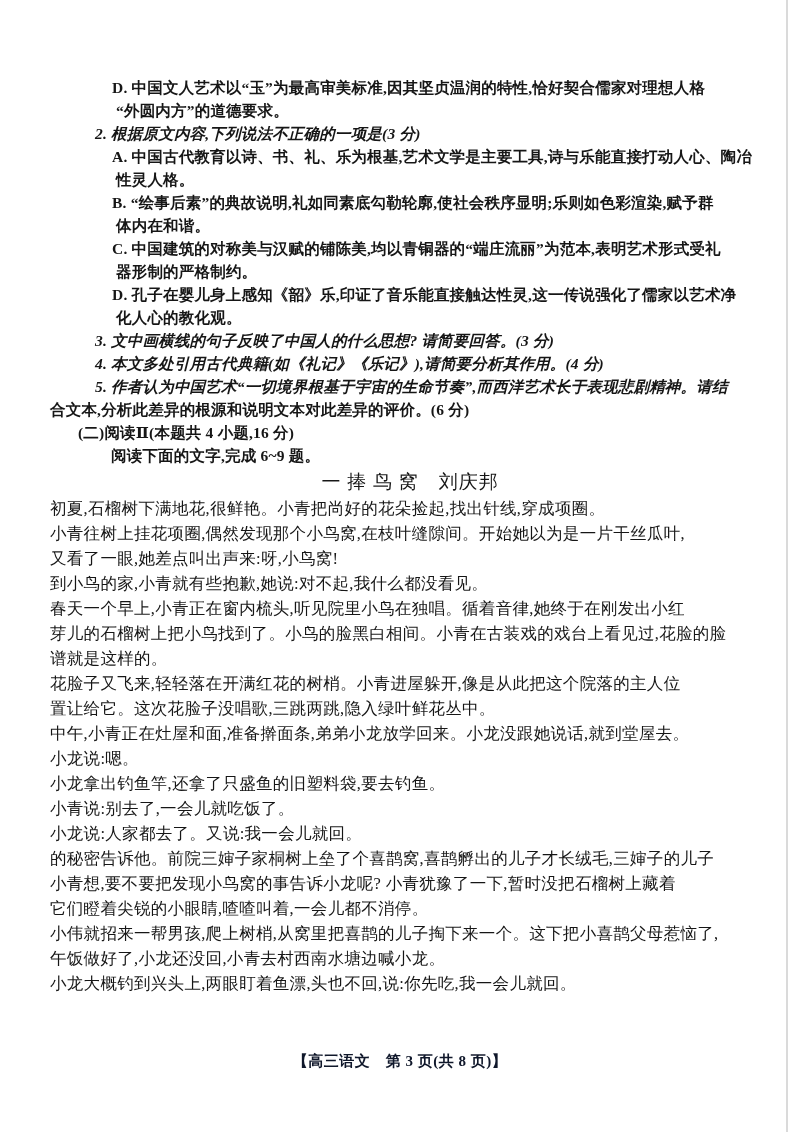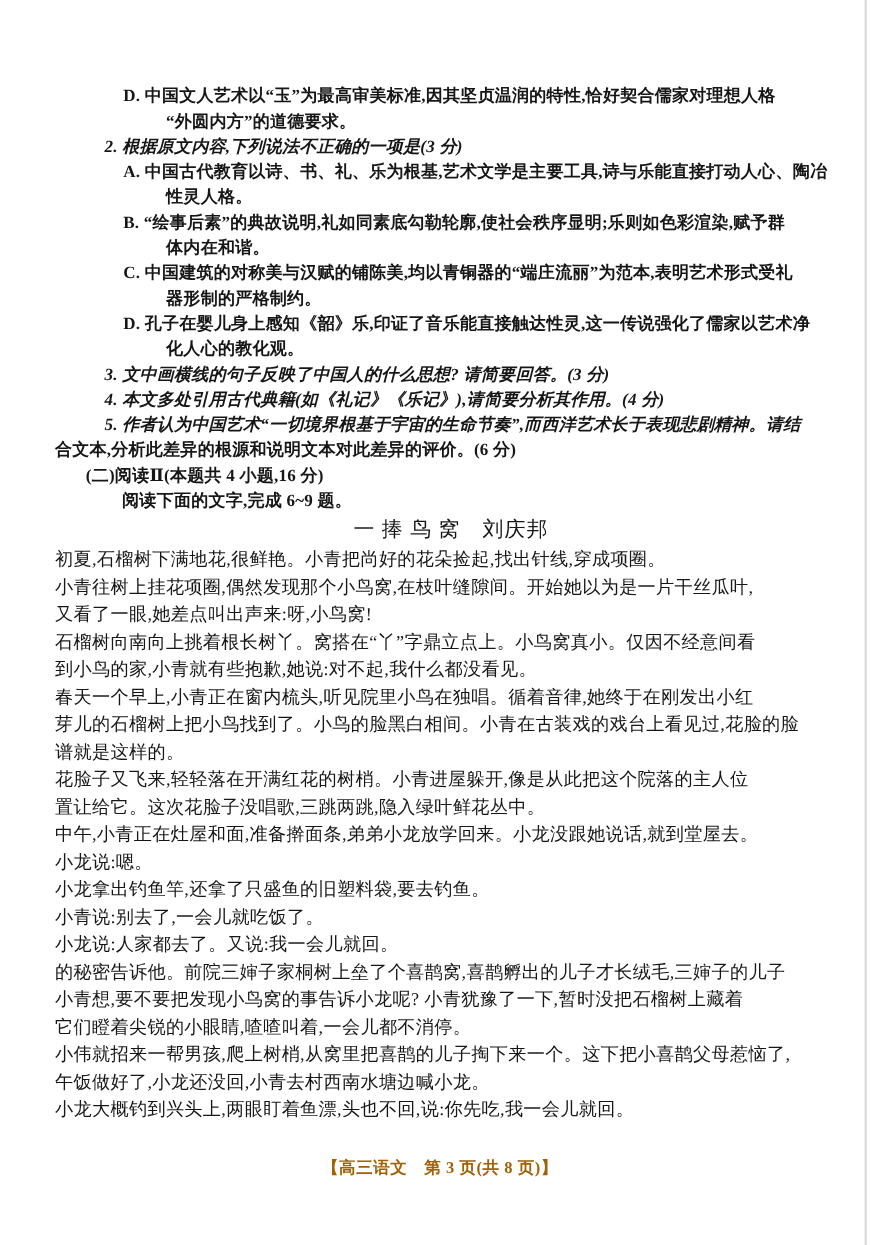--- a/index.html
+++ b/index.html
@@ -25,21 +25,21 @@
     color: #161616;
   }
   .line {
     white-space: pre;
     line-height: 23px;
     font-size: 15.5px;
     font-weight: bold;
     letter-spacing: 0.2px;
   }
   .line.option        { margin-left: 62px; }
-  .line.optionCont    { margin-left: 101px; }
+  .line.optionCont    { margin-left: 66px; }
   .line.question      { margin-left: 45px; font-style: italic; }
   .line.questionCont  { }
   .line.section       { margin-left: 28px; }
   .line.instruction   { margin-left: 45px; padding-left: 16px; }
   .line.title {
     margin-left: 0;
     text-align: center;
     line-height: 29px;
     font-size: 19px;
     font-weight: normal;
@@ -54,21 +54,21 @@
   .line.paraFirst { }
   .line.paraCont  { margin-left: 0; }
   .footer {
     position: absolute;
     top: 1052px;
     left: 0;
     width: 100%;
     text-align: center;
     font-size: 15px;
     font-weight: bold;
-    color: #a16207;
+    color: #0f172a;
     letter-spacing: 0.5px;
   }
   .scan-edge {
     position: absolute;
     top: 0;
     bottom: 0;
     left: 786px;
     width: 2px;
     background: #dadada;
   }
@@ -92,21 +92,20 @@
       <div class="line question">3. 文中画横线的句子反映了中国人的什么思想? 请简要回答。(3 分)</div>
       <div class="line question">4. 本文多处引用古代典籍(如《礼记》《乐记》),请简要分析其作用。(4 分)</div>
       <div class="line question">5. 作者认为中国艺术“一切境界根基于宇宙的生命节奏”,而西洋艺术长于表现悲剧精神。请结</div>
       <div class="line questionCont">合文本,分析此差异的根源和说明文本对此差异的评价。(6 分)</div>
       <div class="line section">(二)阅读Ⅱ(本题共 4 小题,16 分)</div>
       <div class="line instruction">阅读下面的文字,完成 6~9 题。</div>
       <div class="line title">一 捧 鸟 窝　刘庆邦</div>
       <div class="line paraFirst">初夏,石榴树下满地花,很鲜艳。小青把尚好的花朵捡起,找出针线,穿成项圈。</div>
       <div class="line paraFirst">小青往树上挂花项圈,偶然发现那个小鸟窝,在枝叶缝隙间。开始她以为是一片干丝瓜叶,</div>
       <div class="line paraCont">又看了一眼,她差点叫出声来:呀,小鸟窝!</div>
-      <div class="line paraFirst">石榴树向南向上挑着根长树丫。窝搭在“丫”字鼎立点上。小鸟窝真小。仅因不经意间看</div>
       <div class="line paraCont">到小鸟的家,小青就有些抱歉,她说:对不起,我什么都没看见。</div>
       <div class="line paraFirst">春天一个早上,小青正在窗内梳头,听见院里小鸟在独唱。循着音律,她终于在刚发出小红</div>
       <div class="line paraCont">芽儿的石榴树上把小鸟找到了。小鸟的脸黑白相间。小青在古装戏的戏台上看见过,花脸的脸</div>
       <div class="line paraCont">谱就是这样的。</div>
       <div class="line paraFirst">花脸子又飞来,轻轻落在开满红花的树梢。小青进屋躲开,像是从此把这个院落的主人位</div>
       <div class="line paraCont">置让给它。这次花脸子没唱歌,三跳两跳,隐入绿叶鲜花丛中。</div>
       <div class="line paraFirst">中午,小青正在灶屋和面,准备擀面条,弟弟小龙放学回来。小龙没跟她说话,就到堂屋去。</div>
       <div class="line paraFirst">小龙说:嗯。</div>
       <div class="line paraFirst">小龙拿出钓鱼竿,还拿了只盛鱼的旧塑料袋,要去钓鱼。</div>
       <div class="line paraFirst">小青说:别去了,一会儿就吃饭了。</div>

